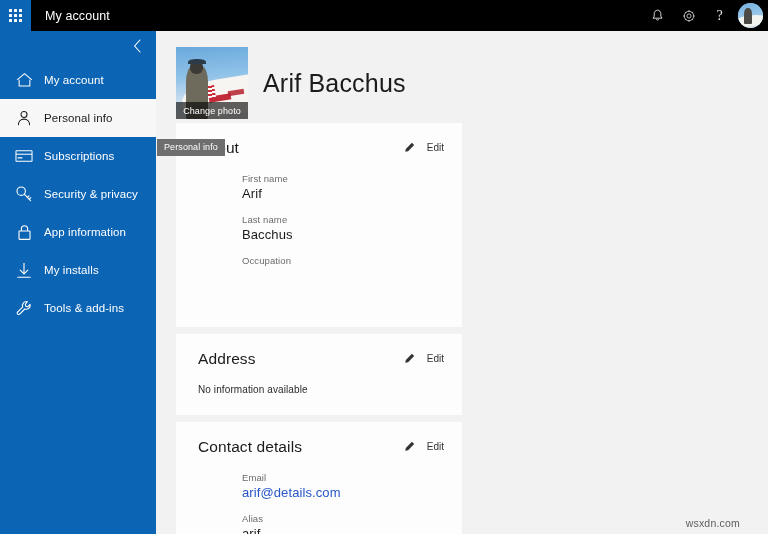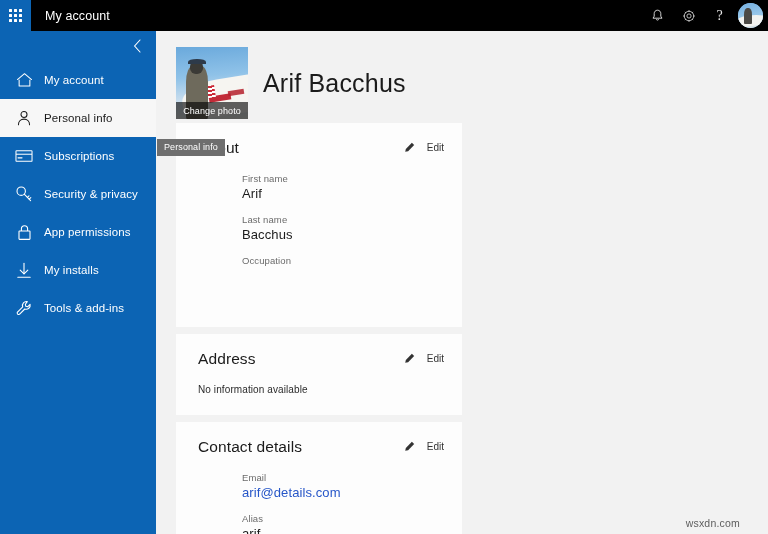--- a/index.html
+++ b/index.html
@@ -444,21 +444,21 @@
       <span class="nav-label">Security &amp; privacy</span>
     </div>
 
     <div class="nav-item">
       <span class="nav-ico">
         <svg width="15" height="17" viewBox="0 0 15 17">
           <rect x="2" y="7" width="11" height="8.4" rx="0.6" fill="none" stroke="#ffffff" stroke-width="1.1"></rect>
           <path d="M4.4 7V4.8a3.1 3.1 0 0 1 6.2 0V7" fill="none" stroke="#ffffff" stroke-width="1.1"></path>
         </svg>
       </span>
-      <span class="nav-label">App permissions</span>
+      <span class="nav-label">App information</span>
     </div>
 
     <div class="nav-item">
       <span class="nav-ico">
         <svg width="16" height="17" viewBox="0 0 16 17">
           <path d="M8 1.4v10.2" stroke="#ffffff" stroke-width="1.1" stroke-linecap="round"></path>
           <path d="M4.2 8.2L8 11.9l3.8-3.7" fill="none" stroke="#ffffff" stroke-width="1.1" stroke-linecap="round" stroke-linejoin="round"></path>
           <path d="M1.8 15.2h12.4" stroke="#ffffff" stroke-width="1.1" stroke-linecap="round"></path>
         </svg>
       </span>

